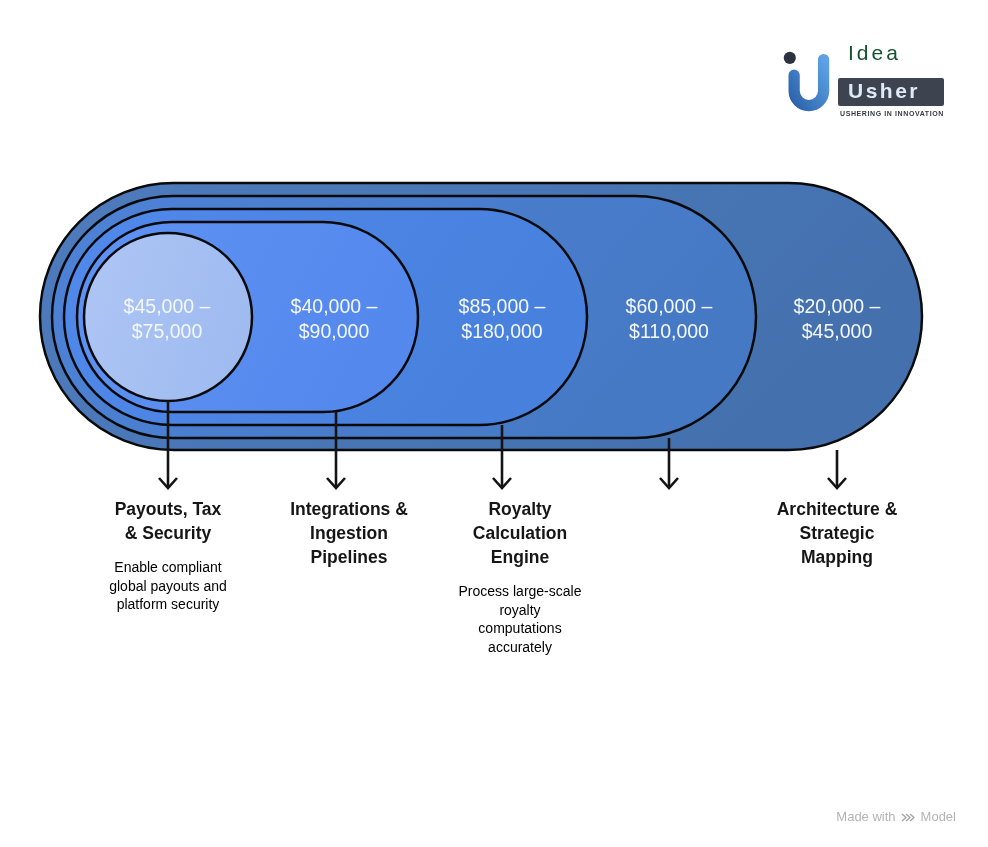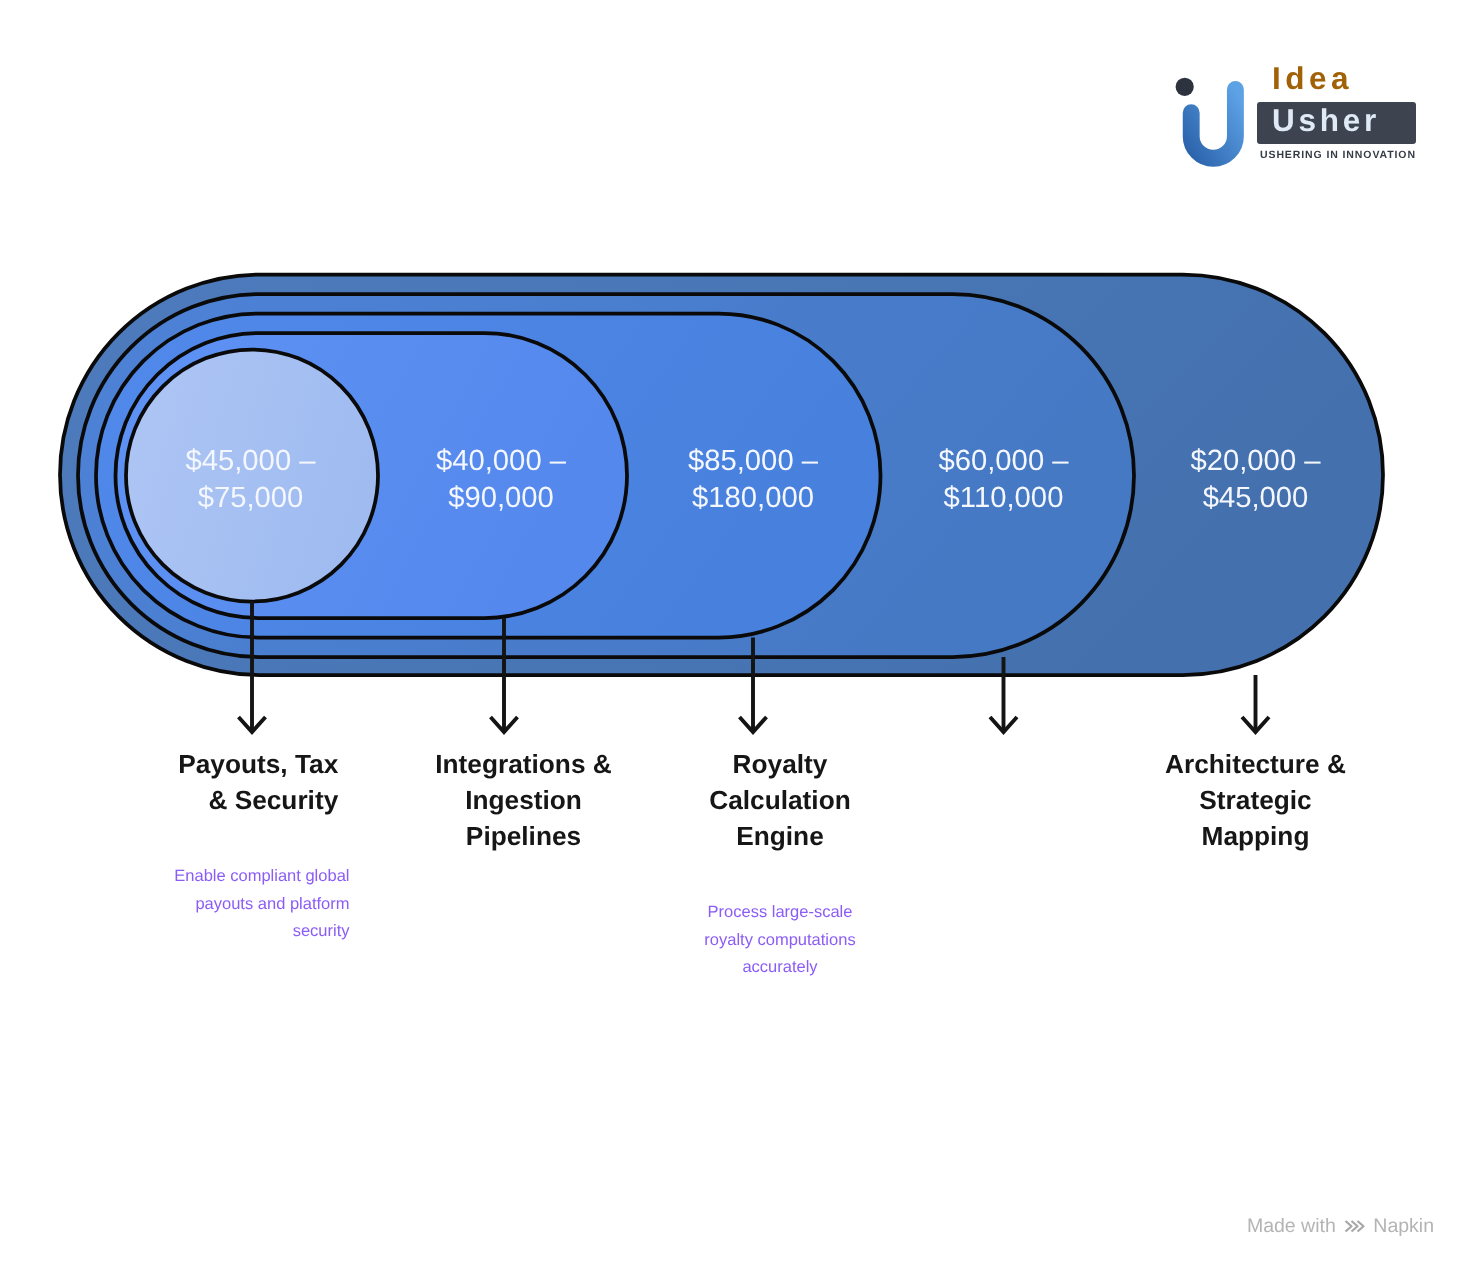--- a/index.html
+++ b/index.html
@@ -6,50 +6,50 @@
   .page {
     position:relative; width:988px; height:847px; background:#ffffff;
     font-family:"Liberation Sans", sans-serif; overflow:hidden;
   }
 
   
   .logo { position:absolute; top:42px; right:44px; display:flex; align-items:flex-start; }
   .logo-icon { margin-top:6px; }
   .logo-text { display:flex; flex-direction:column; margin-left:4px; }
   .logo-idea {
-    color:#a16207; font-weight:bold; font-size:21px; letter-spacing:3px;
+    color:#14532d; font-weight:normal; font-size:21px; letter-spacing:3px;
     margin-left:10px; line-height:22px;
   }
   .logo-usher {
     background:#3d4450; color:#dfeaf6; font-weight:bold; font-size:21px;
     letter-spacing:2.5px; padding:1px 8px 3px 10px; border-radius:2px;
-    margin-top:4px; line-height:24px; width:88px;
+    margin-top:14px; line-height:24px; width:88px;
   }
   .logo-tagline {
     color:#363c46; font-weight:bold; font-size:7px; letter-spacing:0.6px;
     margin-top:4px; margin-left:2px; white-space:nowrap;
   }
 
   
   .diagram { position:absolute; left:0; top:0; }
   .range-text { font-size:19.5px; font-weight:500; }
 
   
   .stage-label { position:absolute; top:497px; width:170px; text-align:center; }
-  .sl-0 { left:83px;text-align:right; }
+  .sl-0 { left:83px; }
   .sl-1 { left:264px; }
   .sl-2 { left:435px; }
   .sl-3 { left:584px; }
   .sl-4 { left:752px; }
   .stage-label .t {
     font-weight:bold; font-size:17.5px; color:#161616; line-height:24px;
     margin:0 auto;
   }
   .stage-label .d {
-    font-size:11px; color:#8b5cf6; line-height:18.5px; margin:30px auto 0 auto;
+    font-size:14px; color:#000000; line-height:18.5px; margin:13px auto 0 auto;
   }
   .sl-0 .t { max-width:115px; }
   .sl-1 .t { max-width:138px; }
   .sl-2 .t { max-width:118px; }
   .sl-3 .t { max-width:130px; }
   .sl-4 .t { max-width:138px; }
   .sl-0 .d { max-width:130px; }
   .sl-1 .d { max-width:122px; }
   .sl-2 .d { max-width:124px; }
   .sl-3 .d { max-width:124px; }
@@ -165,16 +165,16 @@
 
   <div class="credit">
     <span>Made with</span>
     <svg class="napkin-icon" width="15" height="13" viewBox="0 0 15 13">
       <g fill="none" stroke="#a8a8a8" stroke-width="1.5" stroke-linejoin="round">
         <path d="M1 3 L5 6.5 L1 10"></path>
         <path d="M5 3 L9 6.5 L5 10"></path>
         <path d="M9 3 L13 6.5 L9 10"></path>
       </g>
     </svg>
-    <span>Napkin</span>
+    <span>Model</span>
   </div>
 
 </div>
 
 </body></html>

